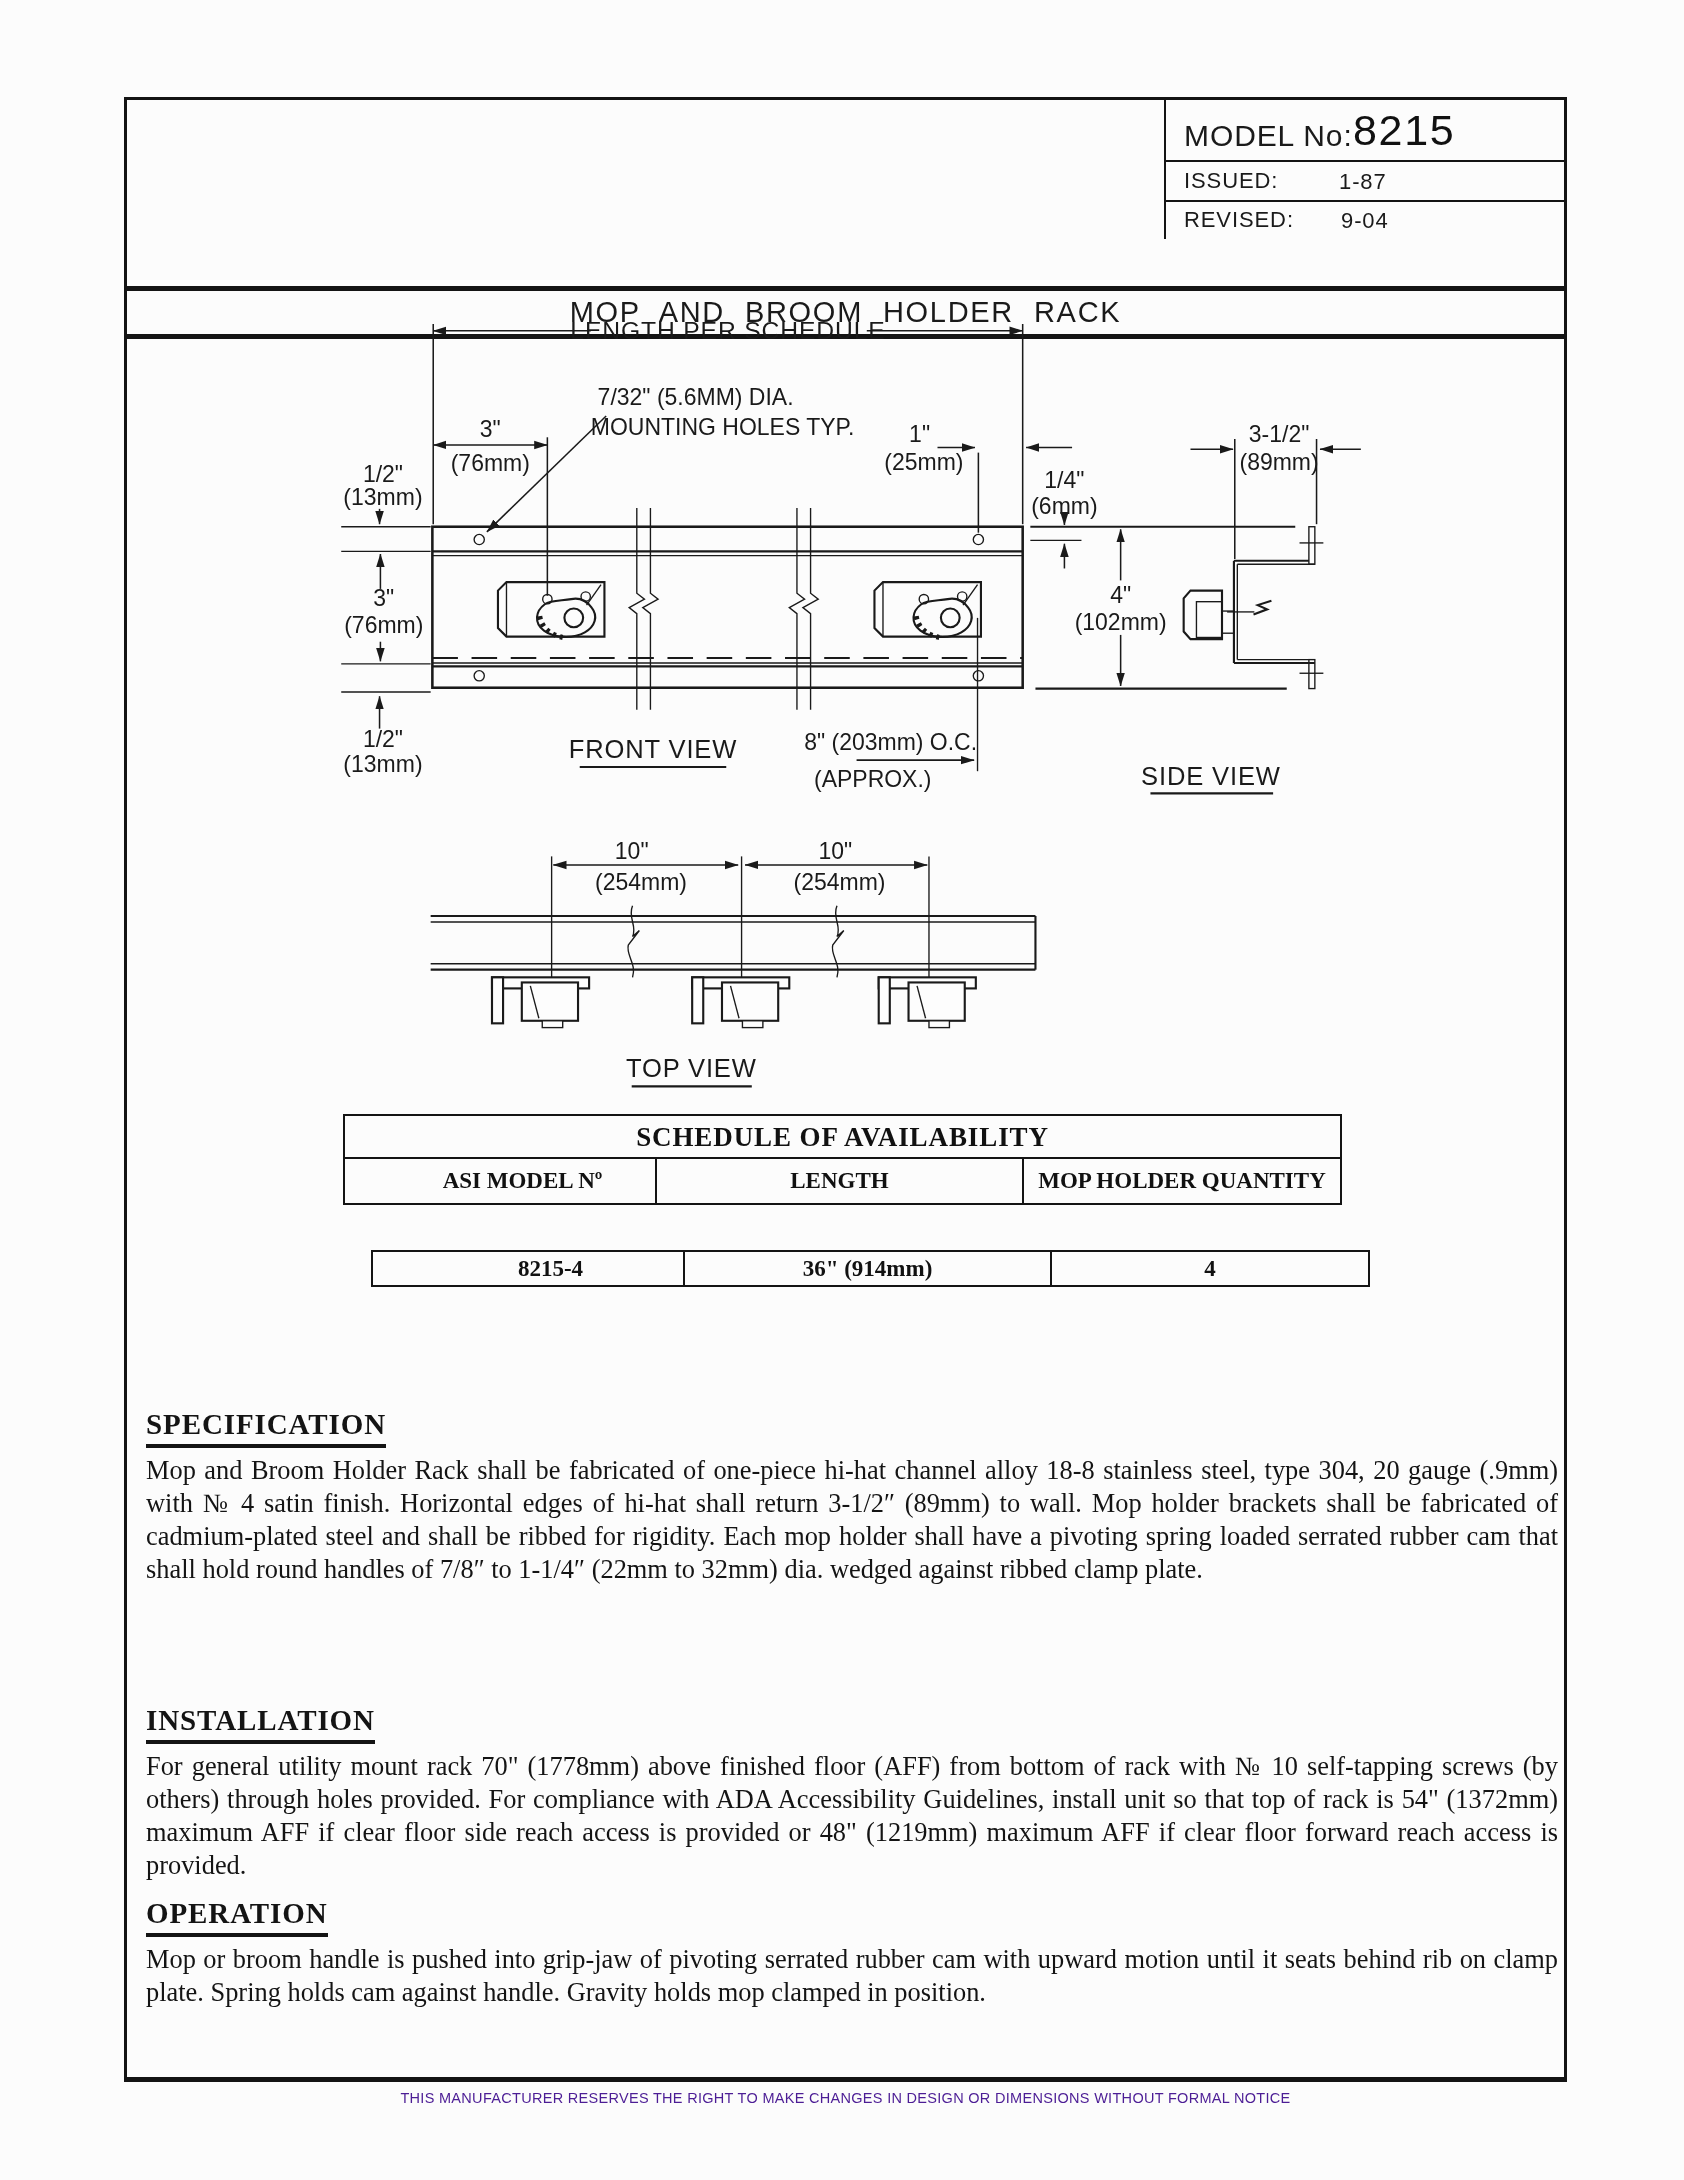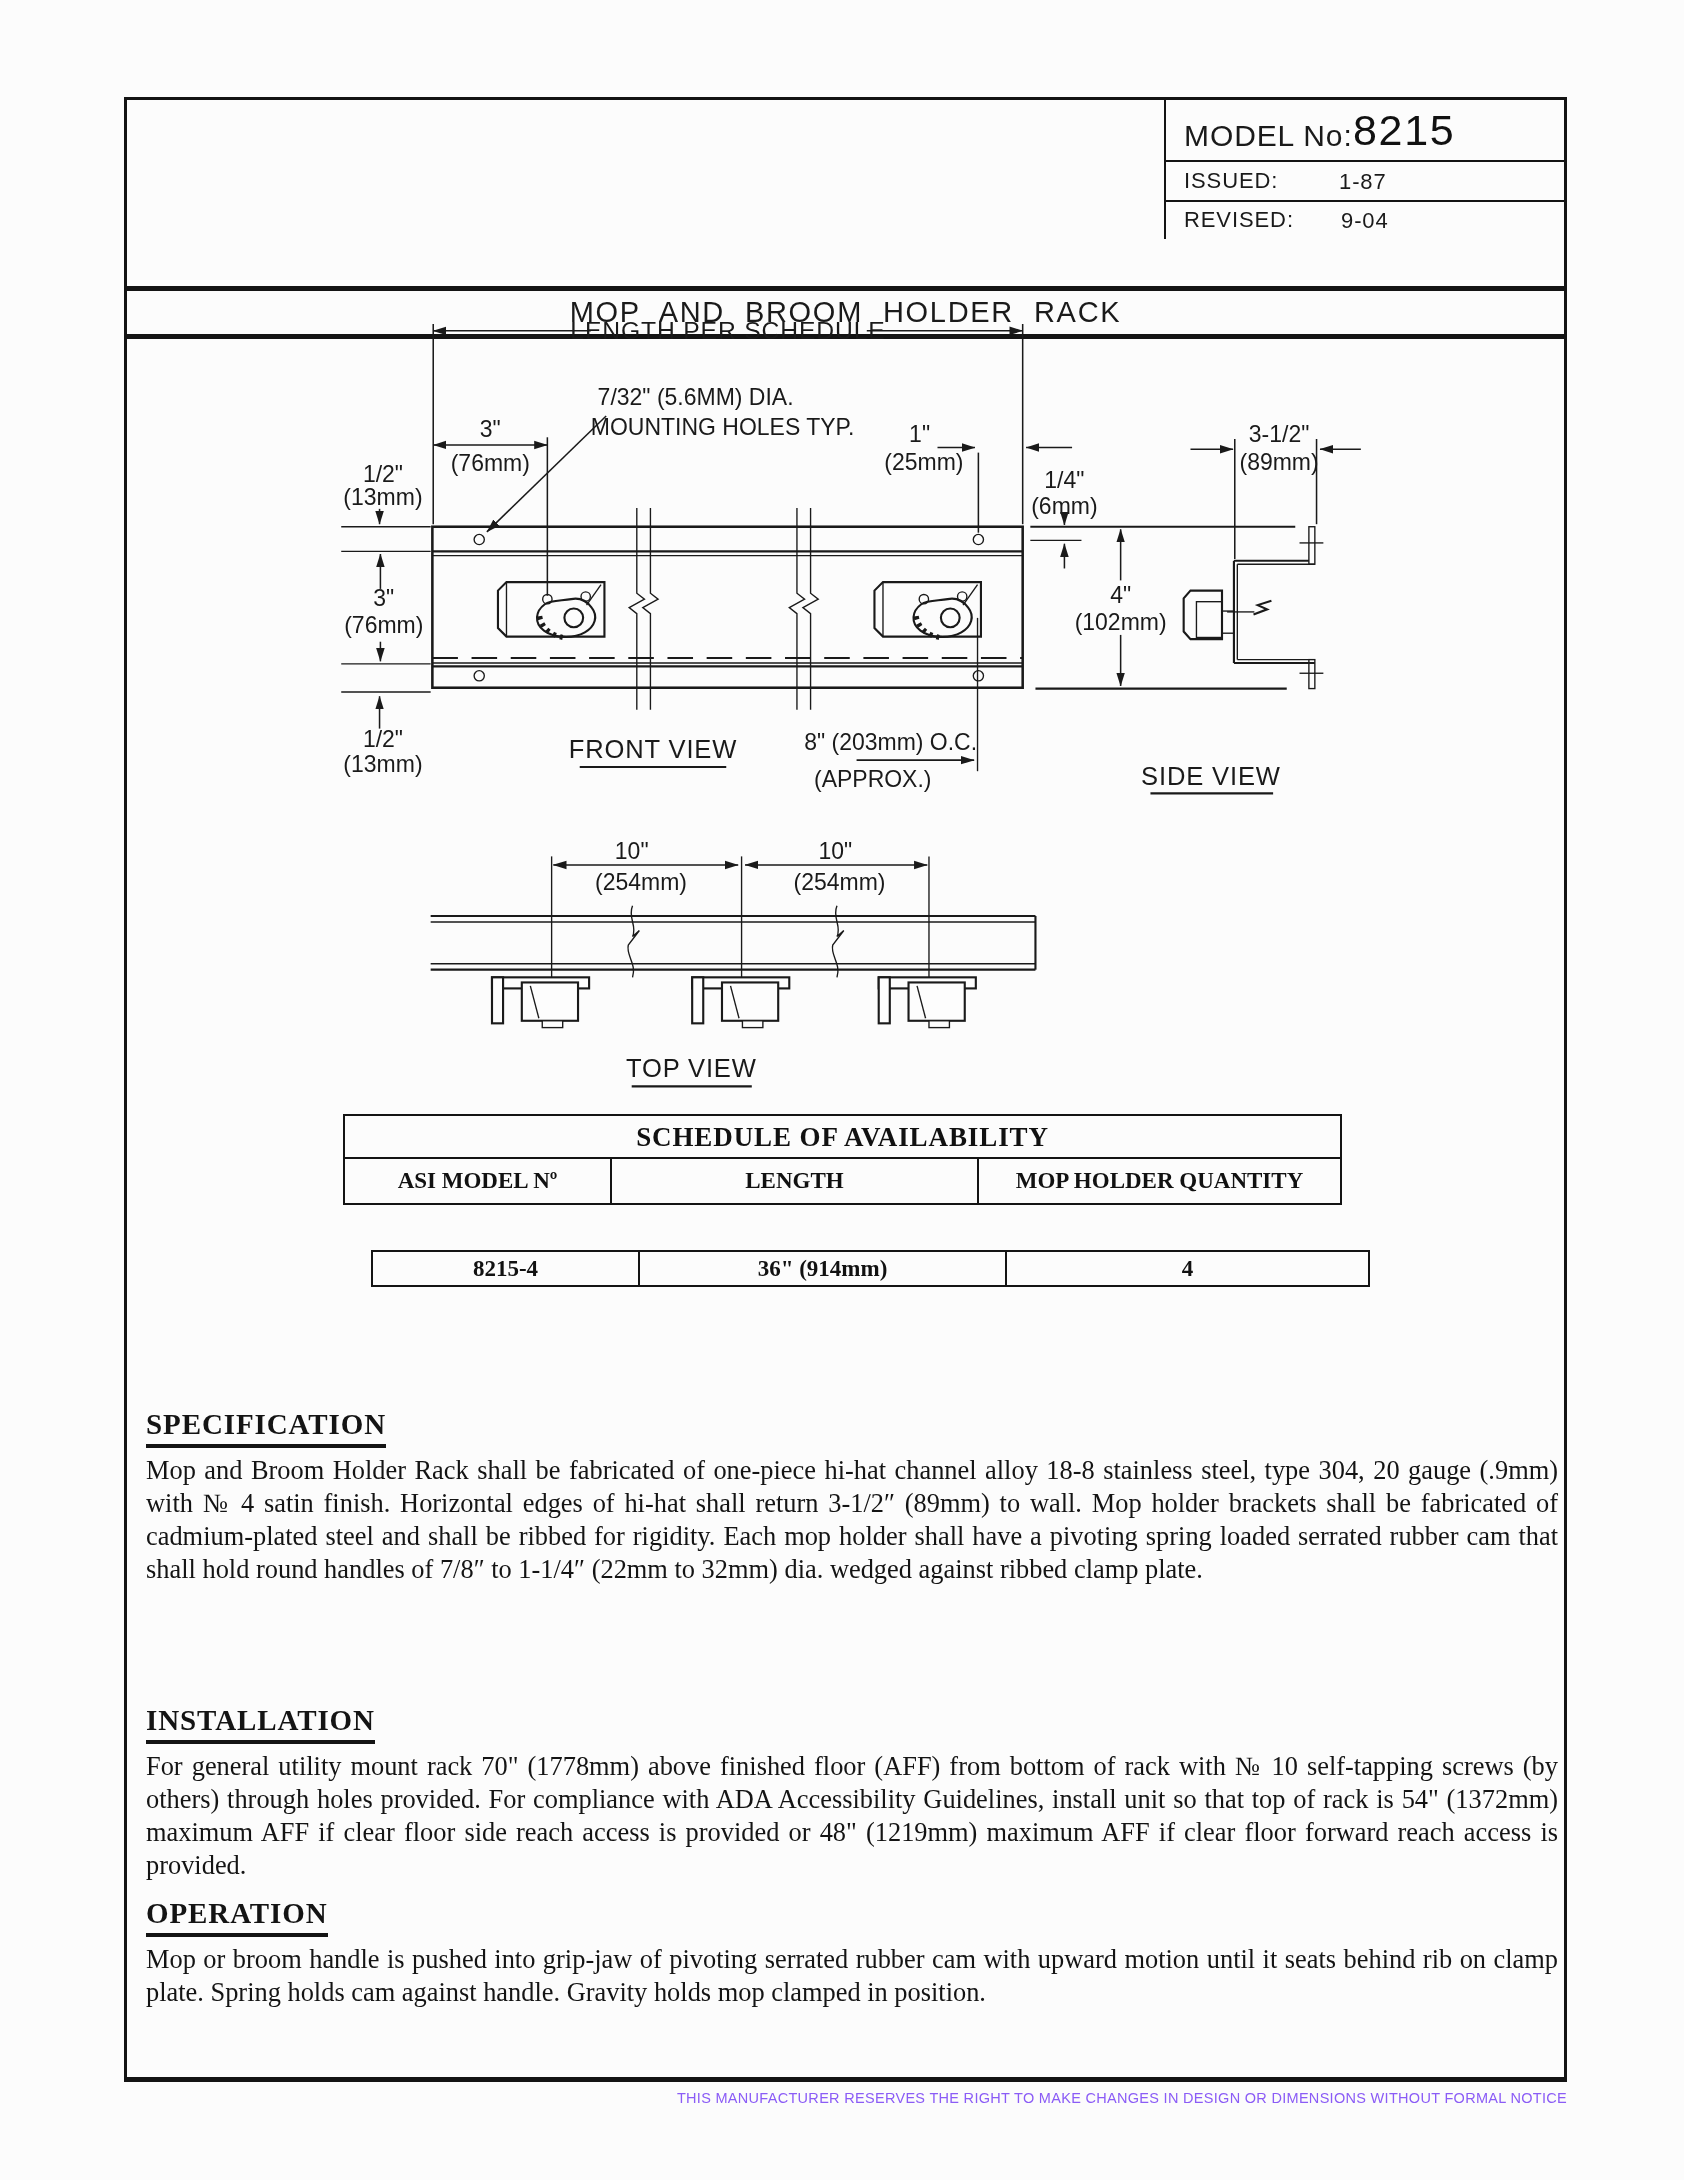--- a/index.html
+++ b/index.html
@@ -32,33 +32,33 @@
   .ln  { stroke:#1a1a1a; stroke-width:1.6; fill:none; }
   .ln2 { stroke:#1a1a1a; stroke-width:2.5; fill:none; }
   .ln3 { stroke:#1a1a1a; stroke-width:3;   fill:none; }
   .dim { stroke:#1a1a1a; stroke-width:1.8; fill:none; }
   .dash { stroke:#1a1a1a; stroke-width:2.4; fill:none; stroke-dasharray:30 16; }
   .wht { fill:#fdfdfd; }
 
   
   .sched { border:2.6px solid #141414; background:transparent; font-family:"Liberation Serif", serif; font-weight:bold; color:#111; }
   .sched-title { height:43px; line-height:43px; text-align:center; font-size:27px; letter-spacing:0.9px; border-bottom:2.6px solid #141414; }
-  .sched-row { display:flex; }
+  .sched-row { display:flex;padding-left:45px; }
   .sched-cell { text-align:center; font-size:23px; }
   .cw1 { width:265px; } .cw2 { width:367px; border-left:2.6px solid #141414; } .cw3 { flex:1; border-left:2.6px solid #141414; }
   .hrow .sched-cell { line-height:44px; height:44px; }
   .drow .sched-cell { line-height:33px; height:33px; }
 
   
   .section { left:146px; width:1412px; font-family:"Liberation Serif", serif; color:#141414;margin-top:16px; }
   .sec-head { display:inline-block; font-size:29px; font-weight:bold; letter-spacing:0.9px;
               border-bottom:4.3px solid #141414; padding-bottom:2.6px; }
   .sec-body { margin-top:6.8px; font-size:26.4px; line-height:33px; text-align:justify; }
 
-  .footer { left:124px; top:2090px; width:1443px; text-align:right; font-size:14.5px; letter-spacing:0.3px; color:#8b5cf6; }
+  .footer { left:124px; top:2090px; width:1443px; text-align:center; font-size:14.5px; letter-spacing:0.3px; color:#4c1d95; }
 </style>
 </head>
 <body>
 
 <div id="page">
 
   <div class="abs frame"></div>
 
   <div class="abs hdr-divider"></div>
   <div class="abs hdr-line" style="top:160px;"></div>

